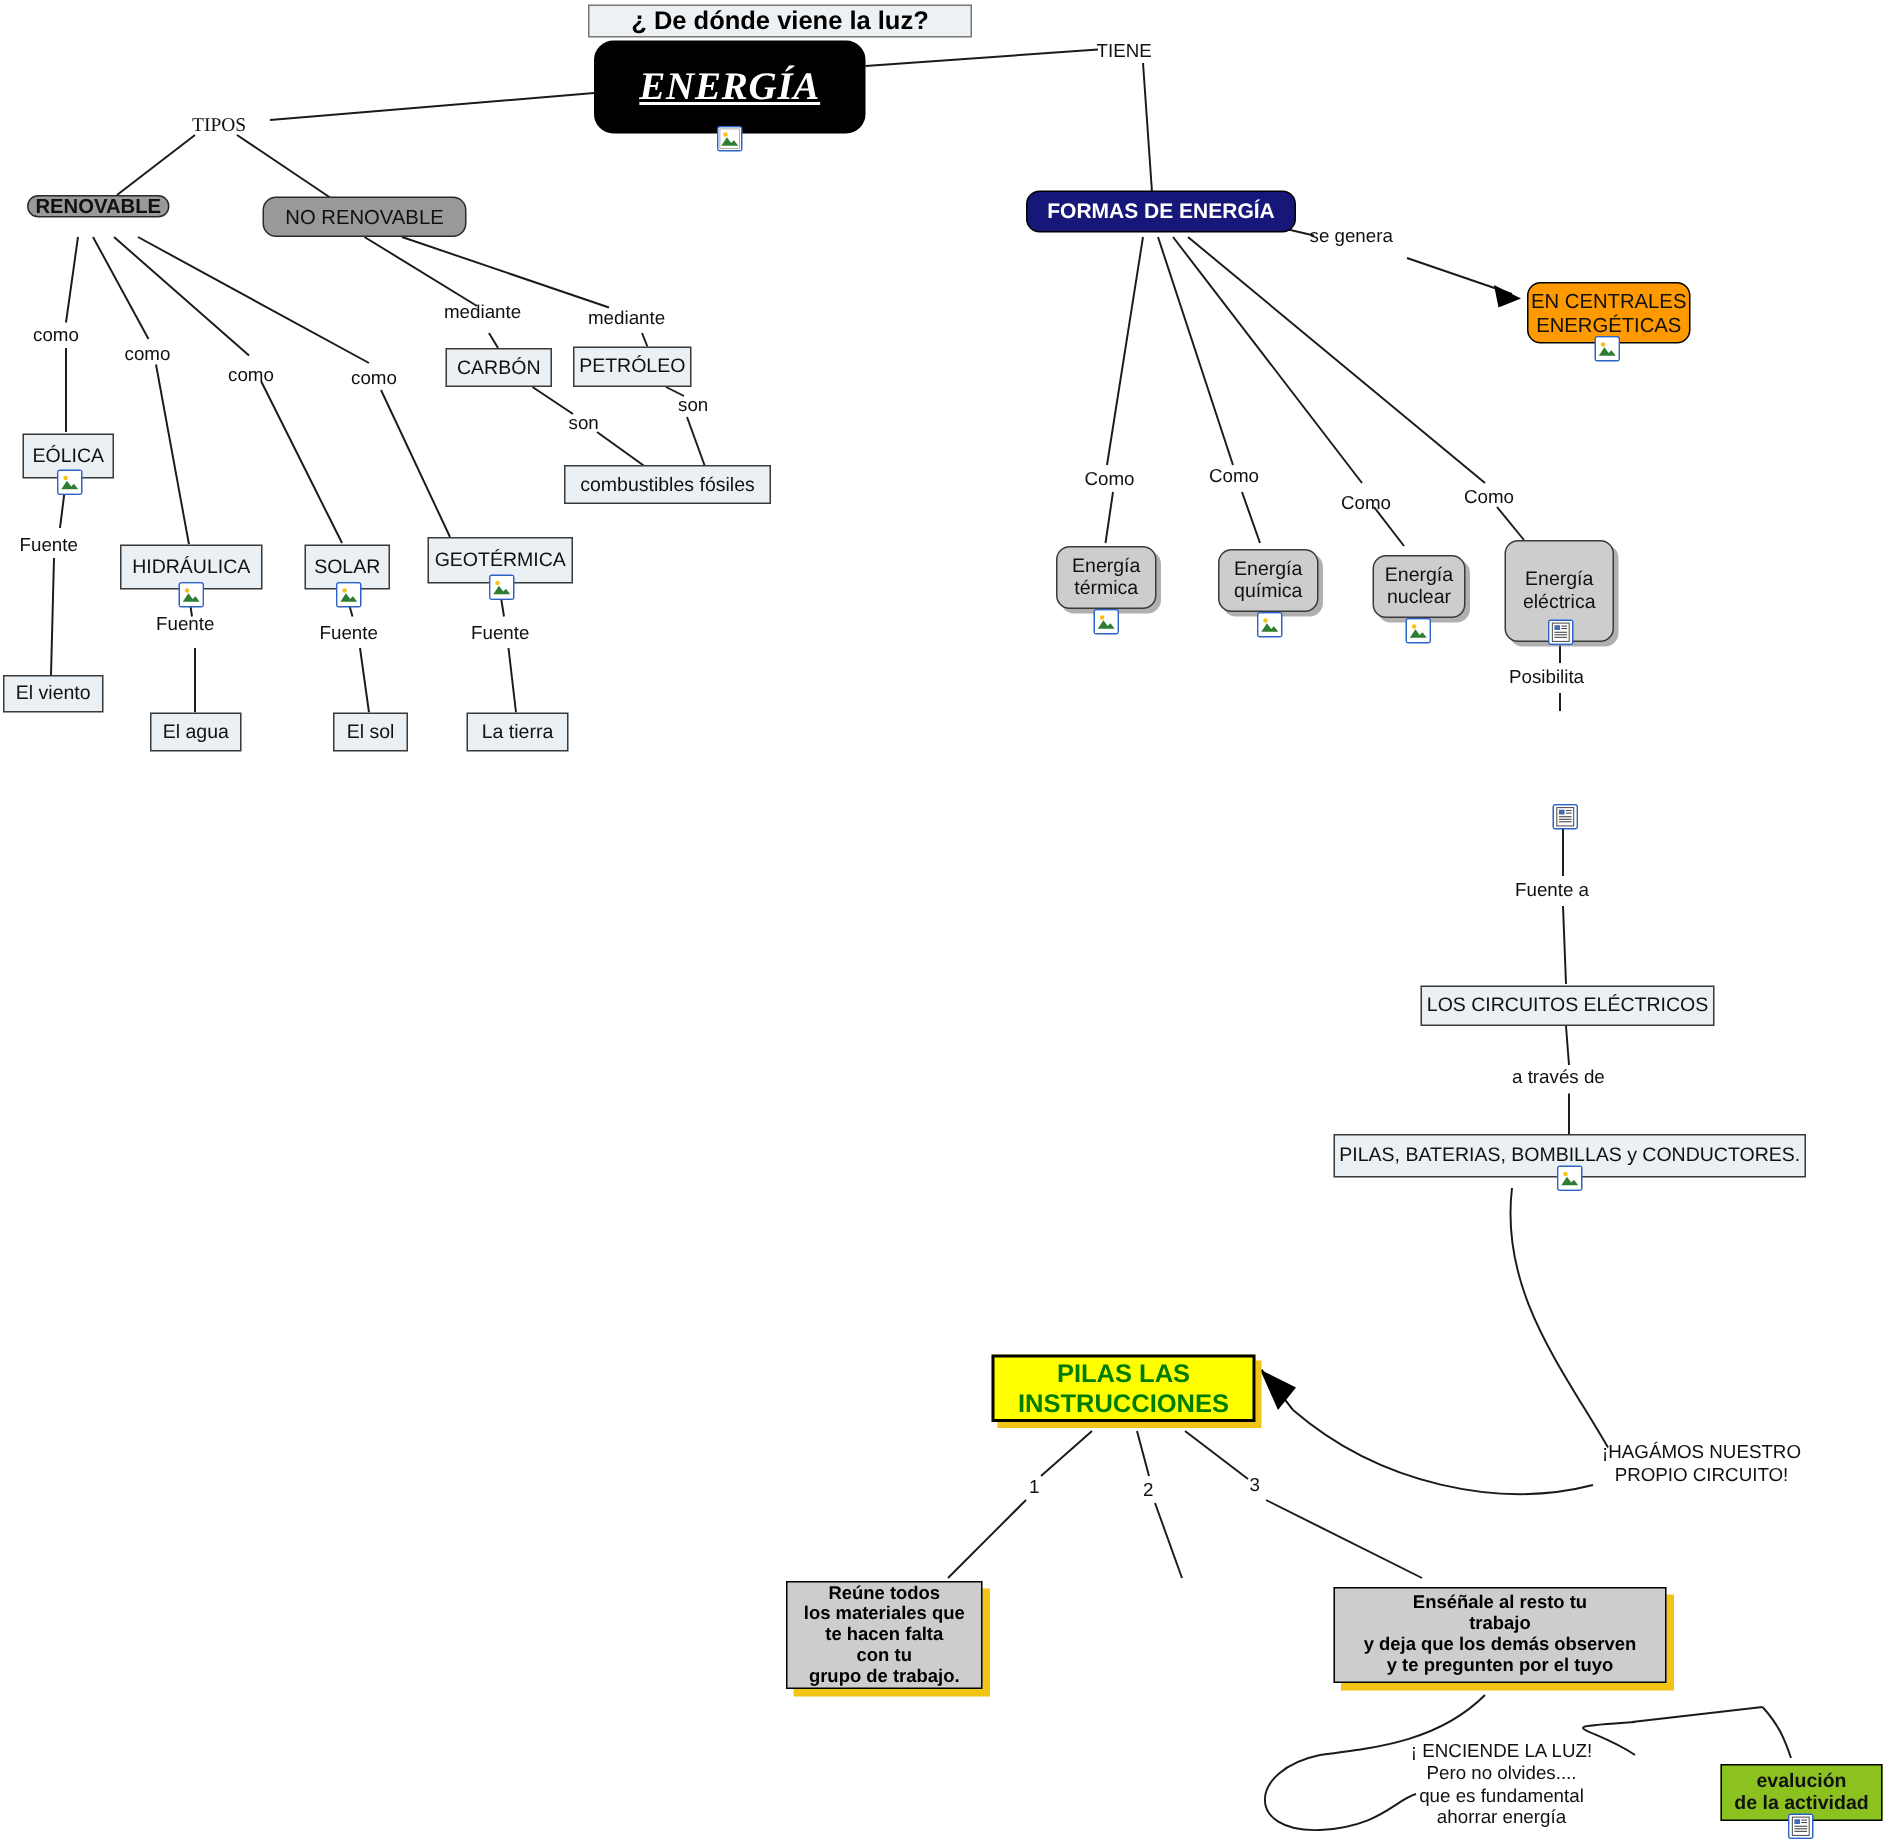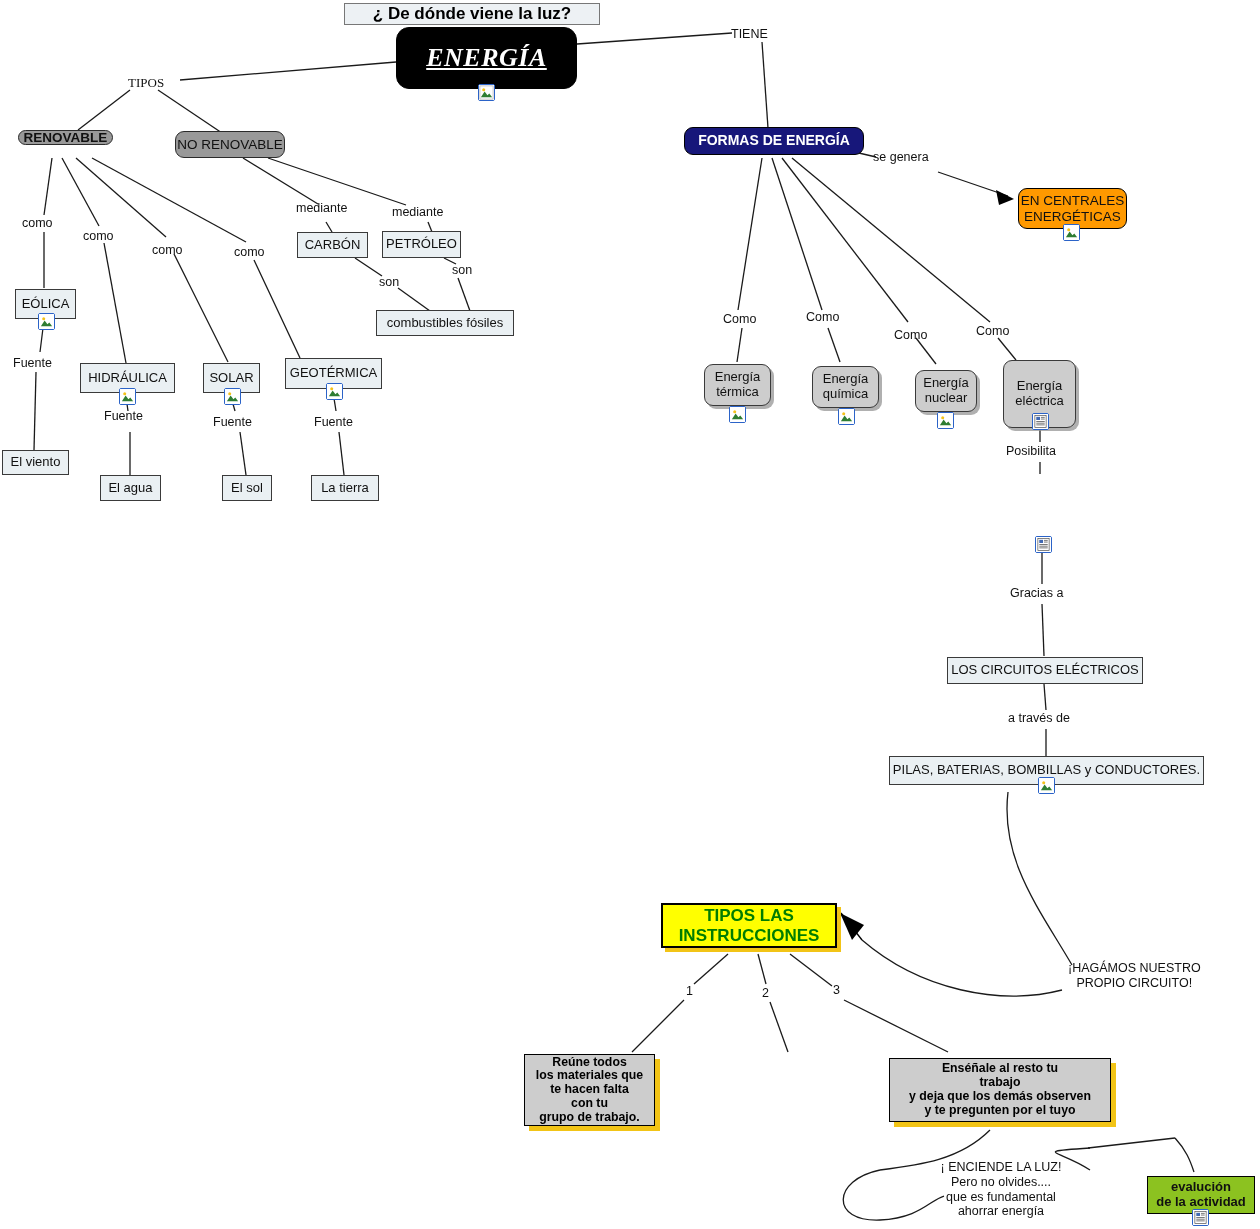--- a/index.html
+++ b/index.html
@@ -38,21 +38,21 @@
   .ninstr{background:#ffff00;border:2px solid #000;color:#007d00;font-size:17px;
           font-weight:bold;box-shadow:4px 4px 0 #f2c416;}
   
   .ncard{background:#cdcdcd;border:1.6px solid #000;color:#000;font-size:12.3px;
          font-weight:bold;box-shadow:5px 5px 0 #f2c416;}
   
   .ngreen{background:#8cc220;border:1.8px solid #000;color:#111;font-size:13px;
           font-weight:bold;}
   
   .nheader{background:#edf1f4;border:1px solid #777;color:#000;font-size:17px;
-           font-weight:bold;}
+           font-weight:bold;margin-left:48px;}
 
   
   .elabel{position:absolute;color:#111;font-size:12.5px;background:transparent;
           white-space:pre;line-height:1.18;}
   .elabel.serif{font-family:"Liberation Serif",serif;font-size:13px;}
   .elabel.ctr{text-align:center;}
 
   
   .ricon{position:absolute;width:17px;height:17px;border:1.5px solid #2b63c8;
          background:#f2f6ff;box-sizing:border-box;border-radius:2px;
@@ -160,21 +160,21 @@
         <rect x="1" y="1" width="14" height="14" fill="#fdfdfd" stroke="#888" stroke-width=".5"></rect>
         <circle cx="5" cy="5" r="1.6" fill="#f4c21a"></circle>
         <path d="M2 13 L6 7 L9 11 L11 9 L14 13 Z" fill="#2e7d32"></path>
       </svg>
   </span>
 
   <div class="elabel serif" style="left:128px;top:75px;">TIPOS</div>
   <div class="elabel" style="left:731px;top:27px;">TIENE</div>
 
   <div class="node ngray" style="left:18px;top:130px;width:95px;height:15px;font-weight:bold;">RENOVABLE</div>
-  <div class="node ngray" style="left:175px;top:131px;width:110px;height:27px;">NO RENOVABLE</div>
+  <div class="node ngray" style="left:175px;top:131px;width:136px;height:27px;">NO RENOVABLE</div>
 
   <div class="elabel" style="left:22px;top:216px;">como</div>
   <div class="elabel" style="left:83px;top:229px;">como</div>
   <div class="elabel" style="left:152px;top:243px;">como</div>
   <div class="elabel" style="left:234px;top:245px;">como</div>
   <div class="elabel" style="left:296px;top:201px;">mediante</div>
   <div class="elabel" style="left:392px;top:205px;">mediante</div>
 
   <div class="node nlight" style="left:297px;top:232px;width:71px;height:26px;">CARBÓN</div>
   <div class="node nlight" style="left:382px;top:231px;width:79px;height:27px;">PETRÓLEO</div>
@@ -304,39 +304,39 @@
         <g stroke="#333" stroke-width=".7">
           <line x1="8.5" y1="3.6" x2="12.5" y2="3.6"></line>
           <line x1="8.5" y1="5.4" x2="12.5" y2="5.4"></line>
           <line x1="3.5" y1="8" x2="12.5" y2="8"></line>
           <line x1="3.5" y1="9.8" x2="12.5" y2="9.8"></line>
           <line x1="3.5" y1="11.6" x2="12.5" y2="11.6"></line>
         </g>
       </svg>
   </span>
 
-  <div class="elabel" style="left:1010px;top:586px;">Gracias a</div>
+  <div class="elabel" style="left:1010px;top:586px;">Fuente a</div>
 
   <div class="node nlight" style="left:947px;top:657px;width:196px;height:27px;">LOS CIRCUITOS ELÉCTRICOS</div>
 
   <div class="elabel" style="left:1008px;top:711px;">a través de</div>
 
   <div class="node nlight" style="left:889px;top:756px;width:315px;height:29px;">PILAS, BATERIAS, BOMBILLAS y CONDUCTORES.</div>
   <span class="ricon" style="left:1038px;top:777px;">
     <svg viewBox="0 0 16 16">
         <rect width="16" height="16" fill="#fff"></rect>
         <circle cx="5" cy="5" r="1.6" fill="#f4c21a"></circle>
         <path d="M2 13 L6 7 L9 11 L11 9 L14 13 Z" fill="#2e7d32"></path>
       </svg>
   </span>
 
   <div class="elabel ctr" style="left:1068px;top:961px;text-align:center;">¡HAGÁMOS NUESTRO
 PROPIO CIRCUITO!</div>
 
-  <div class="node ninstr" style="left:661px;top:903px;width:176px;height:45px;white-space:pre;">TIPOS LAS
+  <div class="node ninstr" style="left:661px;top:903px;width:176px;height:45px;white-space:pre;">PILAS LAS
 INSTRUCCIONES</div>
 
   <div class="elabel" style="left:686px;top:984px;">1</div>
   <div class="elabel" style="left:762px;top:986px;">2</div>
   <div class="elabel" style="left:833px;top:983px;">3</div>
 
   <div class="node ncard" style="left:524px;top:1054px;width:131px;height:72px;white-space:pre;">Reúne todos
 los materiales que
 te hacen falta
 con tu

